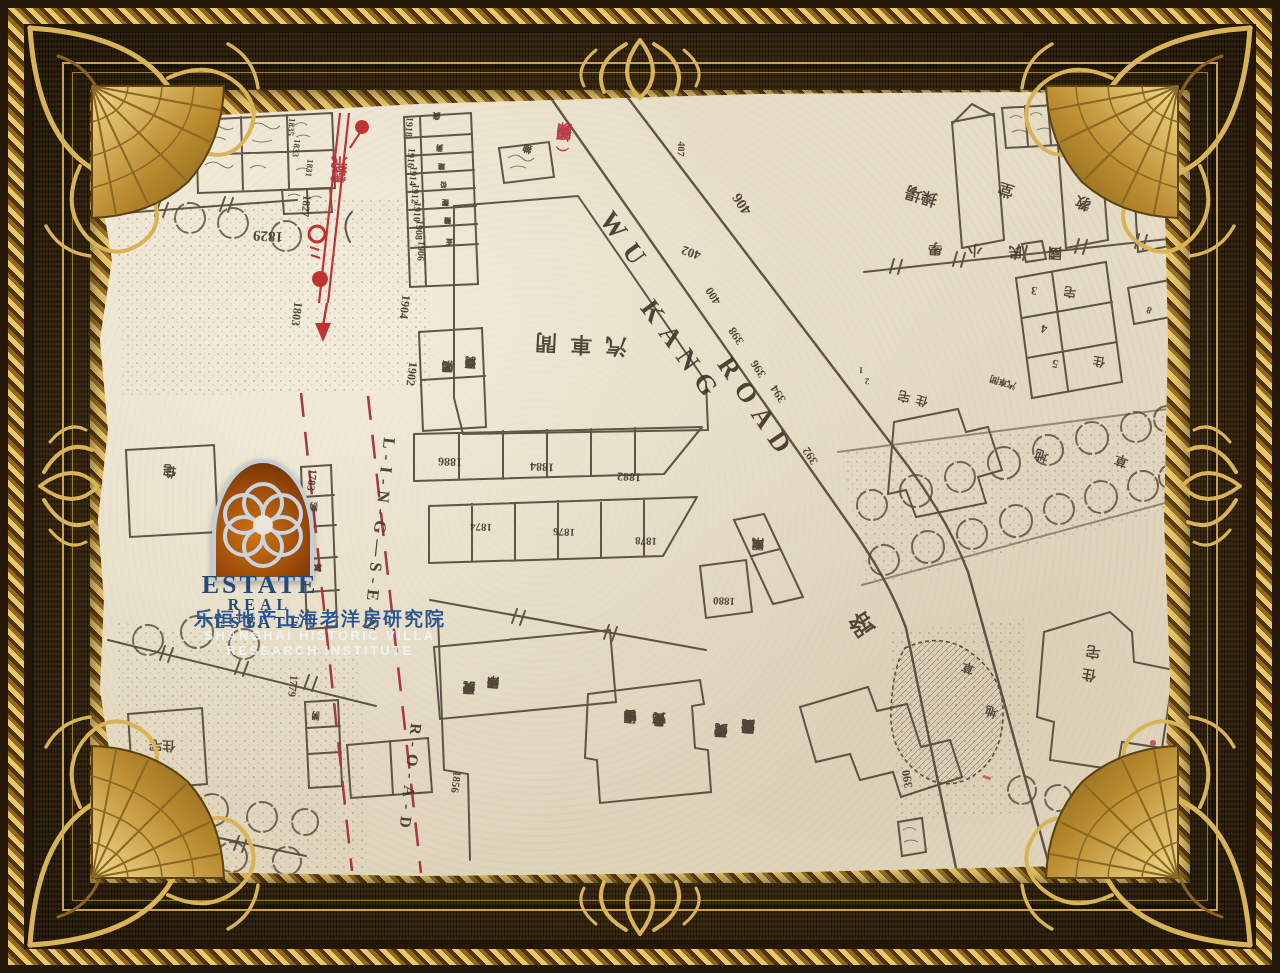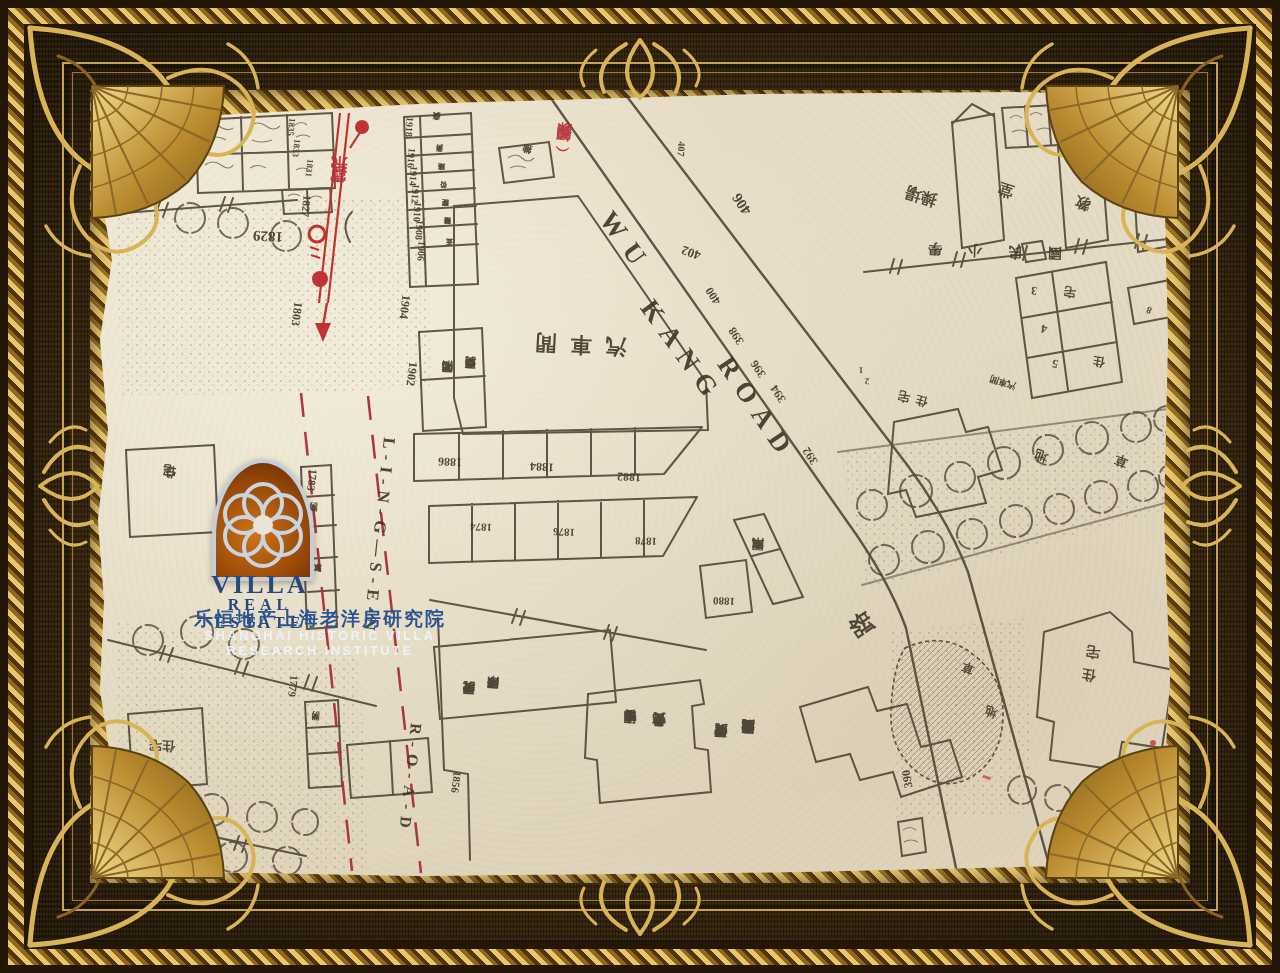--- a/index.html
+++ b/index.html
@@ -314,21 +314,21 @@
             <circle cx="47" cy="40" r="19"></circle>
             <circle cx="66" cy="51" r="19"></circle>
               <circle cx="66" cy="73" r="19"></circle>
             <circle cx="47" cy="84" r="19"></circle>
               <circle cx="28" cy="73" r="19"></circle>
               <circle cx="28" cy="51" r="19"></circle>
             <circle cx="47" cy="62" r="10" fill="#e9e4d8" stroke="none"></circle>
           </g>
         </svg>
       </div>
-      <div class="logo-t lg1">VILLA</div>
+      <div class="logo-t lg1">ESTATE</div>
       <div class="logo-t lg2">REAL ESTATE</div>
       <div class="logo-t lg3">乐恒地产上海老洋房研究院</div>
       <div class="logo-t lg4">SHANGHAI HISTORIC VILLA RESEARCH INSTITUTE</div>
     </div>
   </div>
 
   <svg class="orn" viewBox="0 0 1280 973">
     <defs>
       <linearGradient id="gg" x1="0" y1="0" x2="1" y2="1">
         <stop offset="0" stop-color="#f2d98a"></stop>

